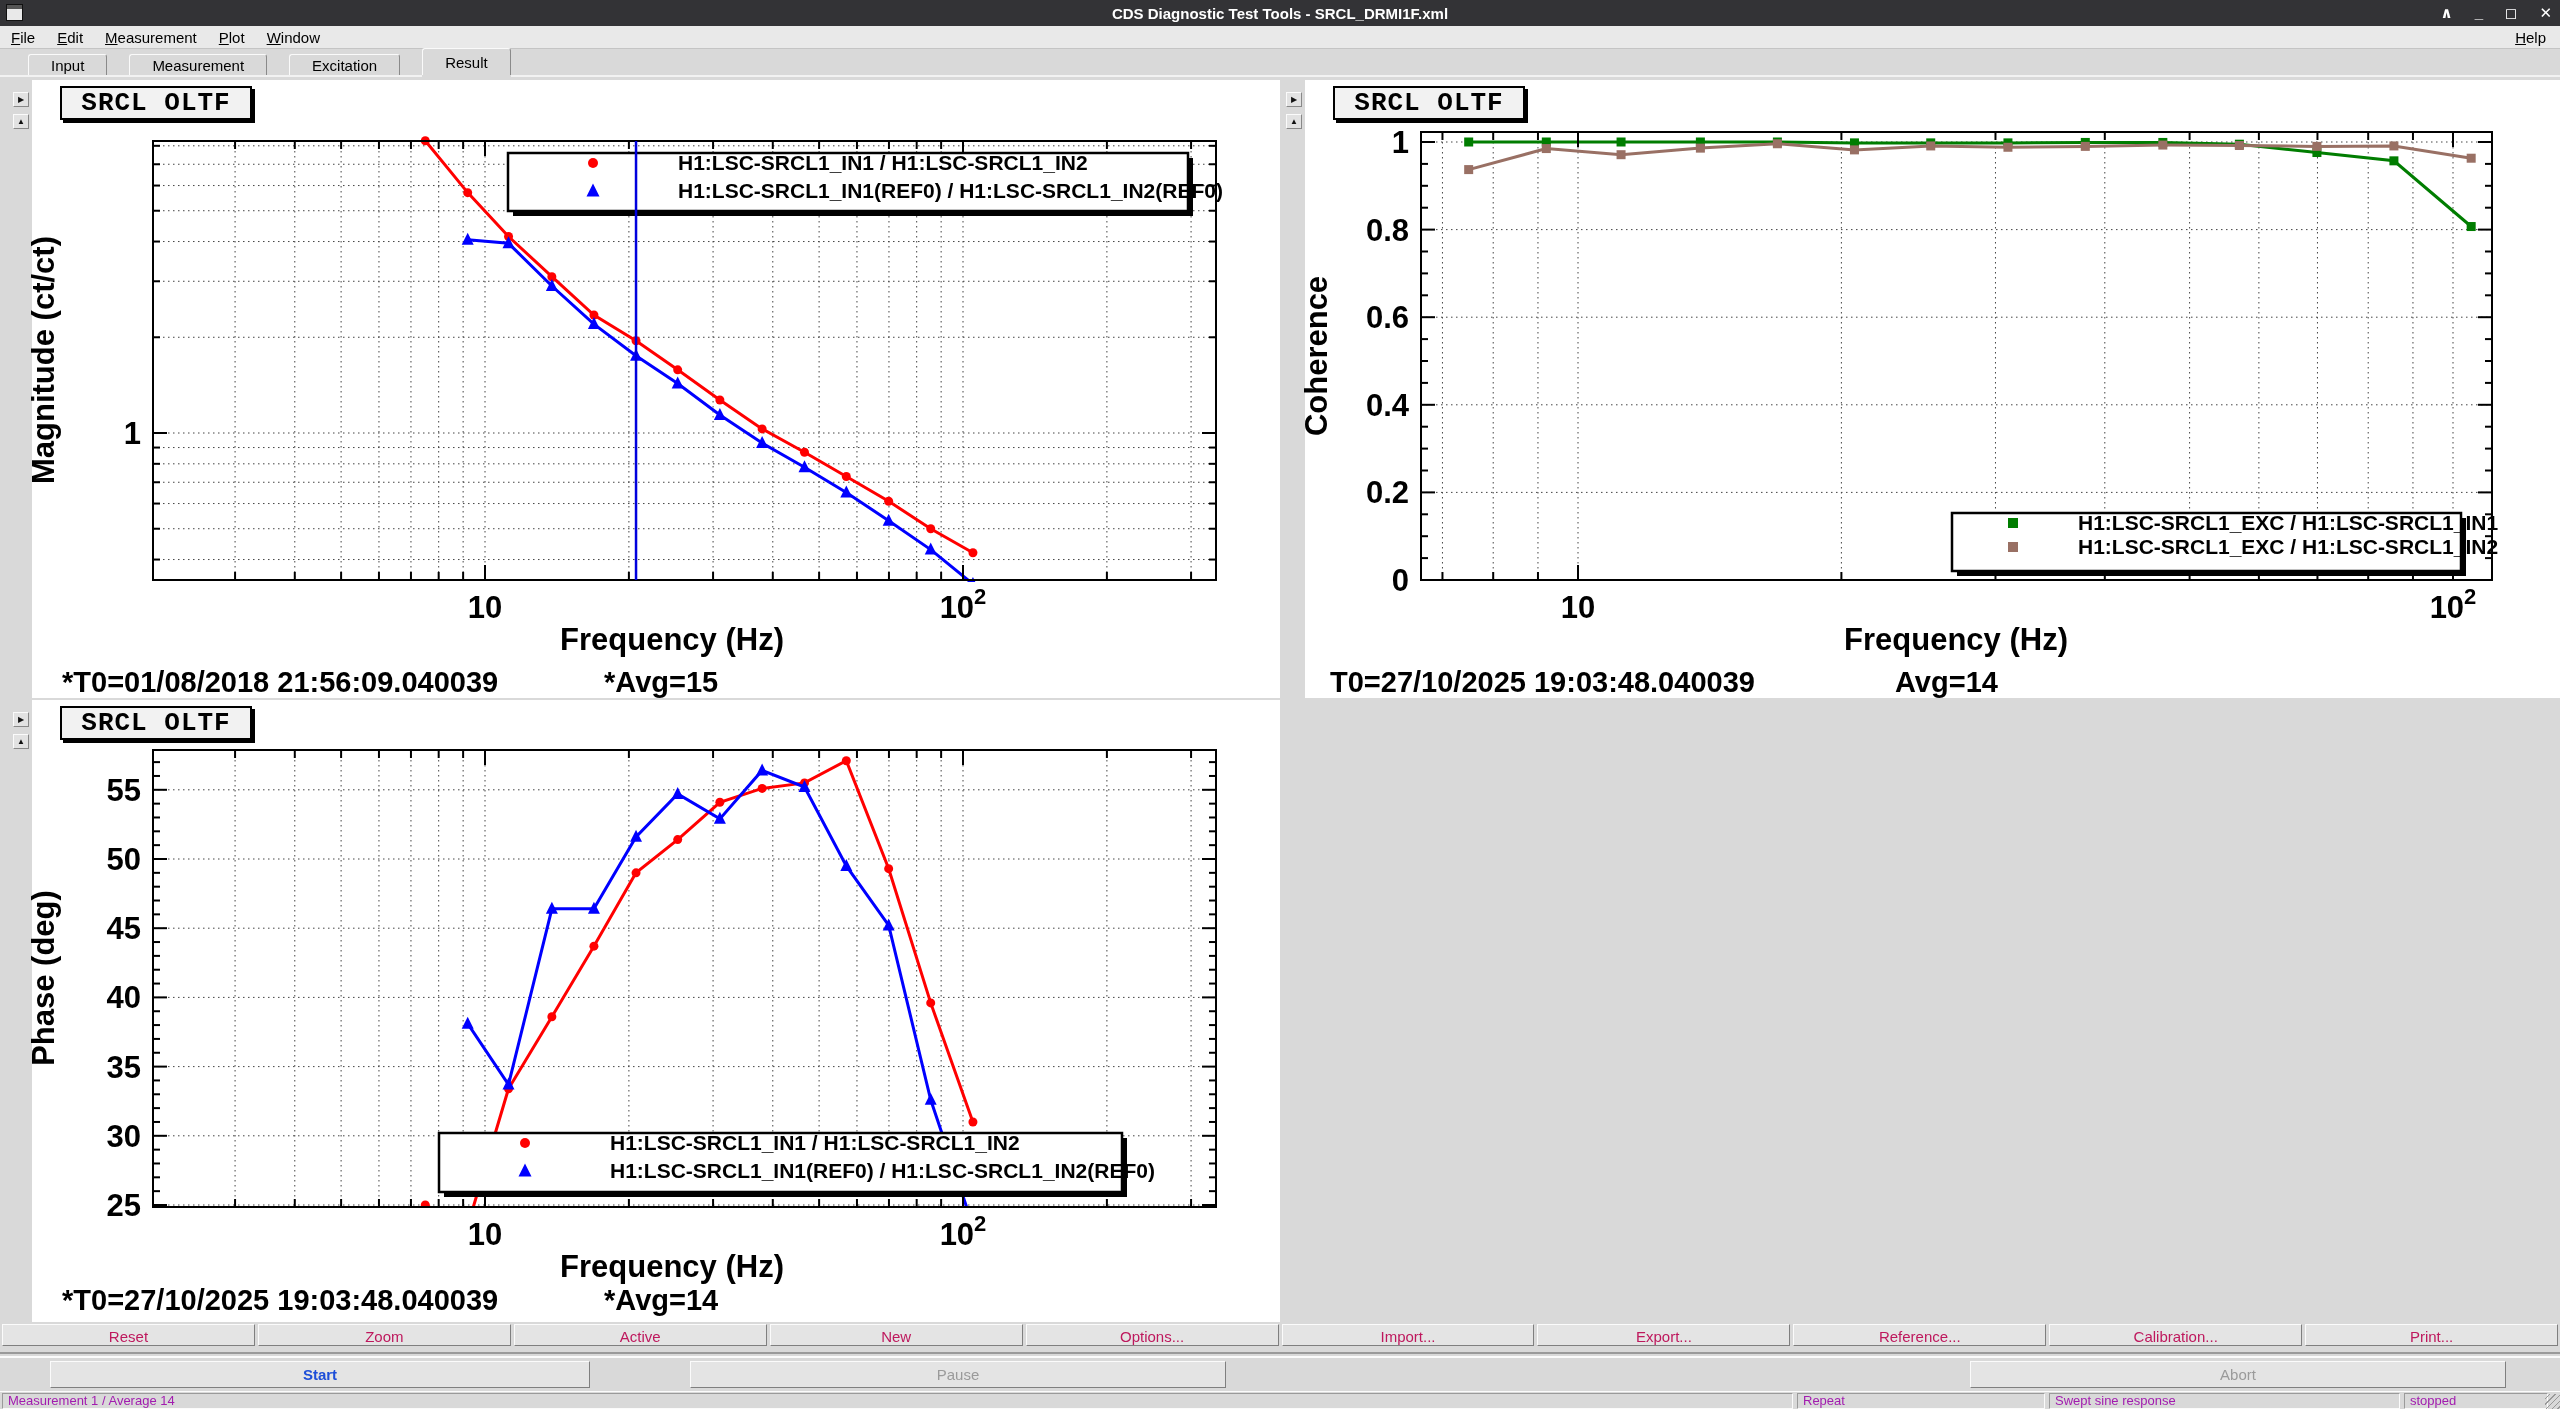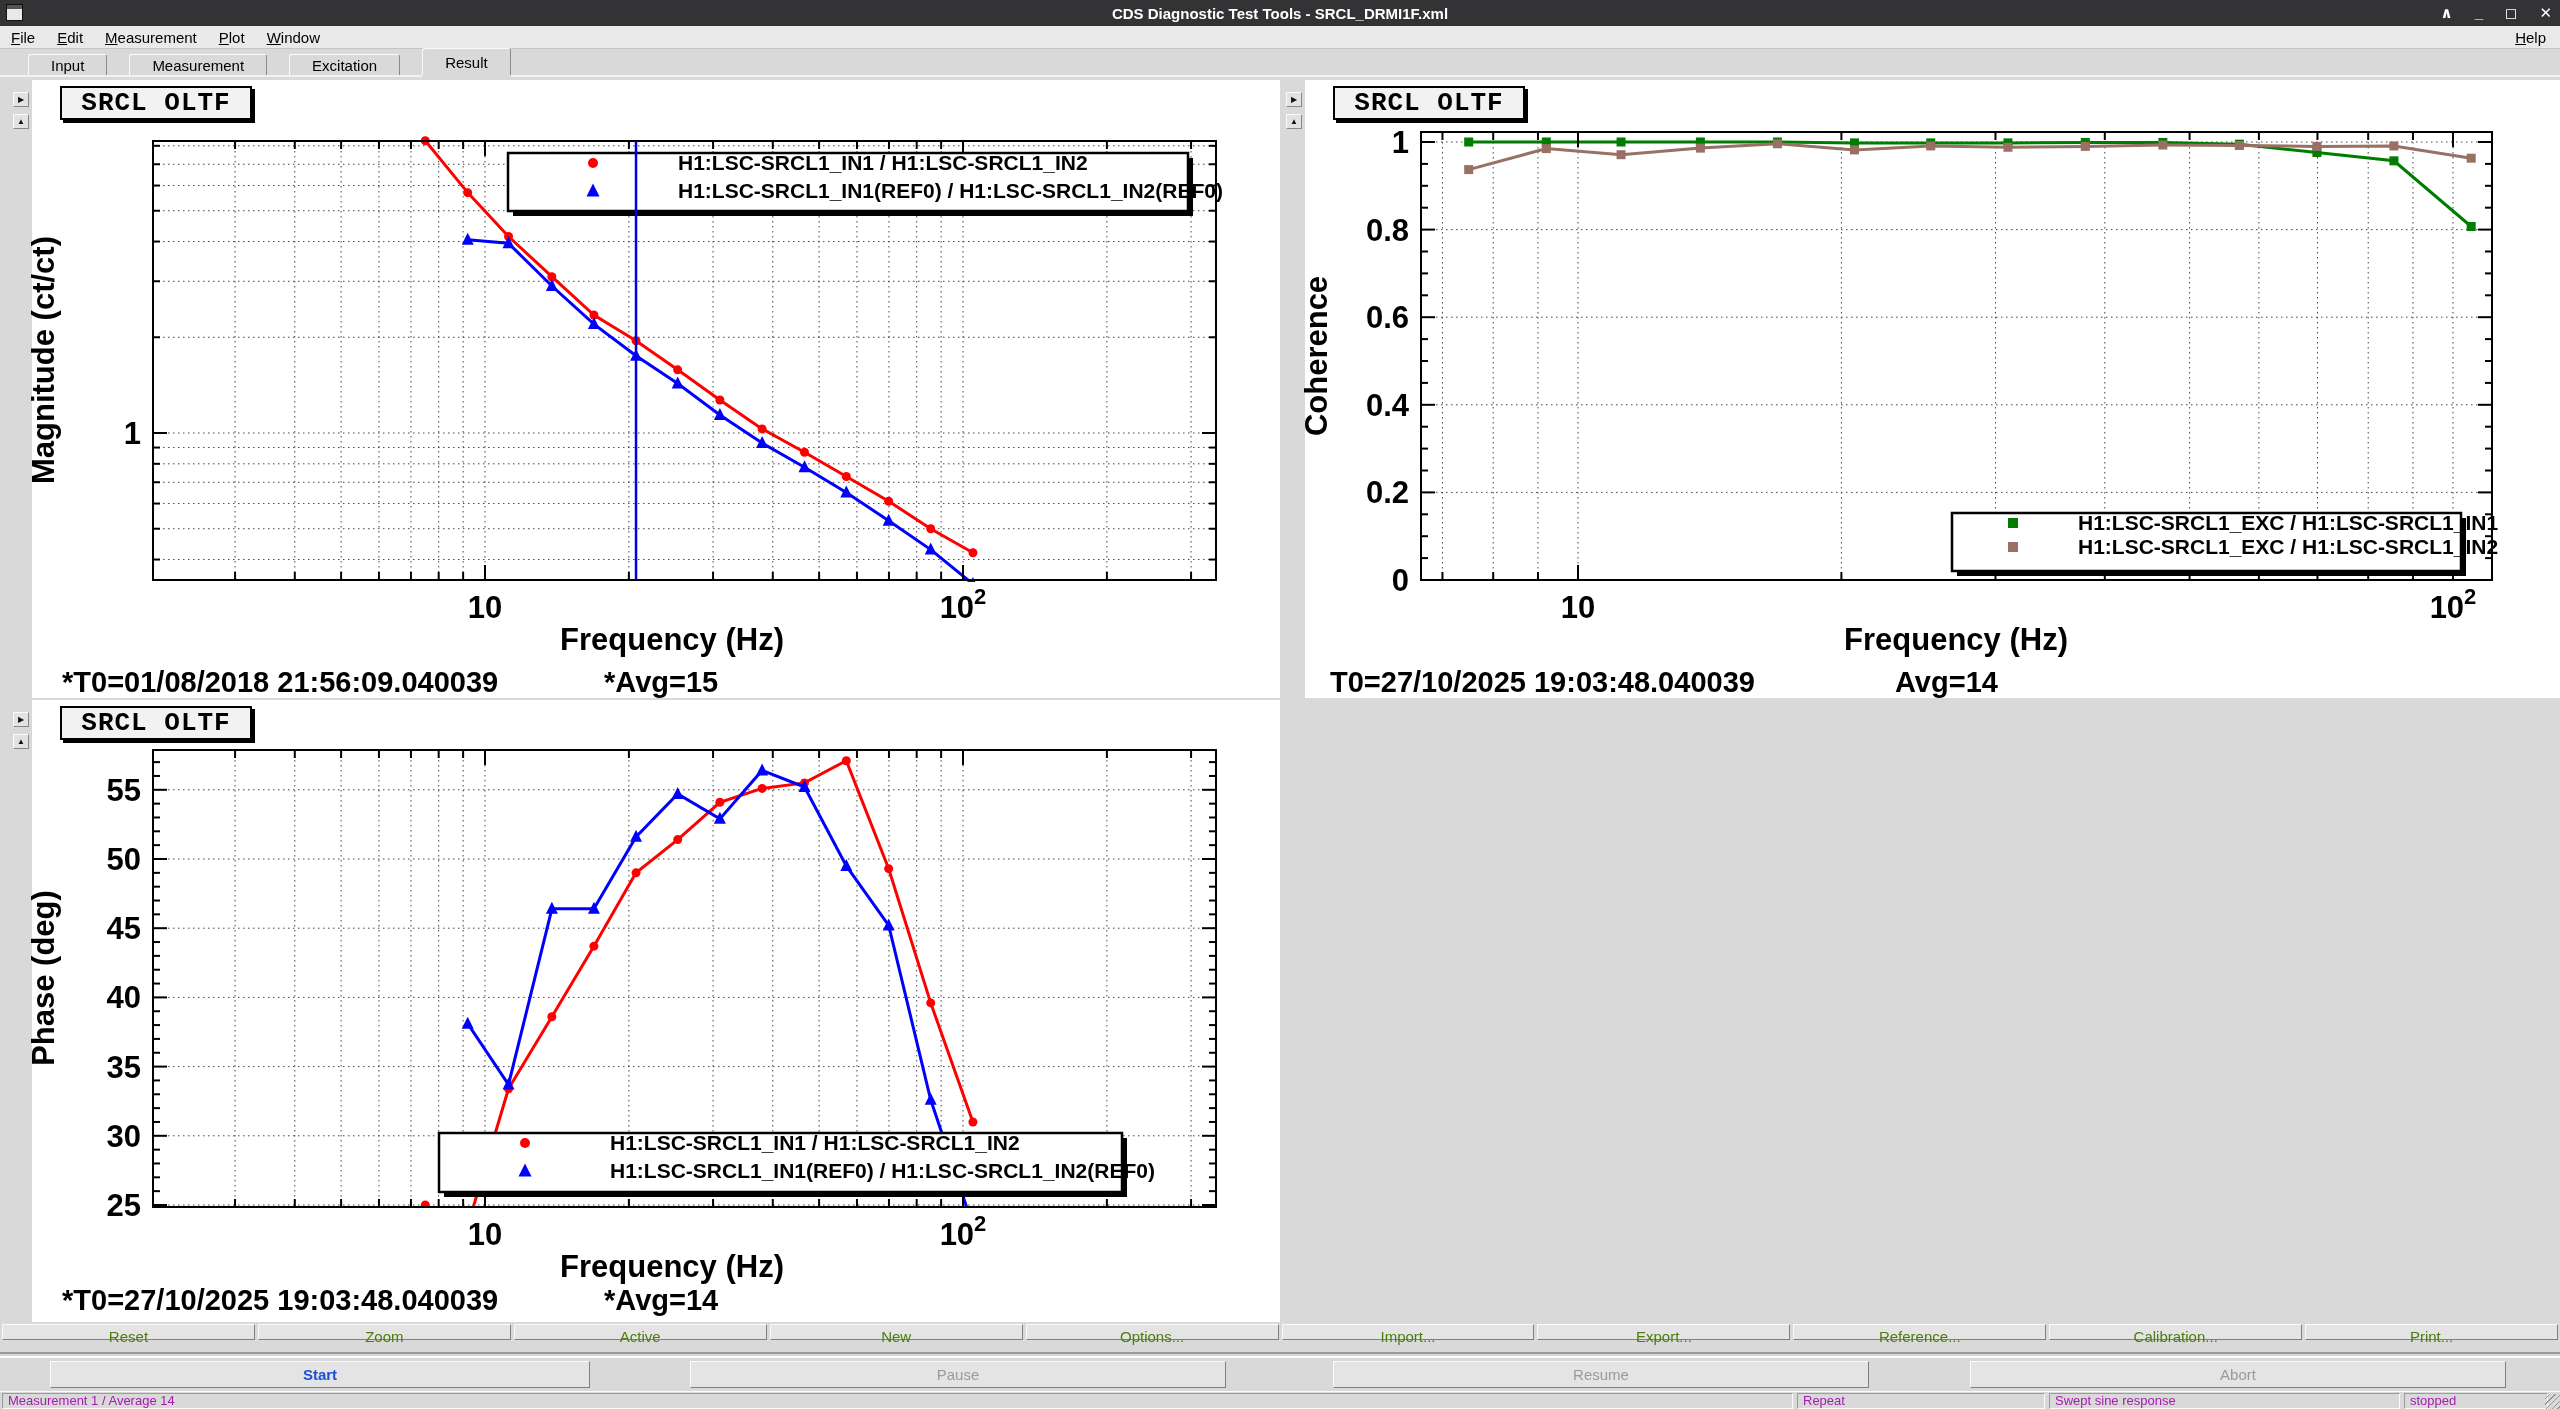--- a/index.html
+++ b/index.html
@@ -24,21 +24,21 @@
   .tab.active { height:27px; line-height:27px; background:#d9d9d9; position:relative; z-index:3; border-top-color:#fafafa; box-shadow:0 2px 0 #d9d9d9; }
 
   .main { position:relative; height:1245px; background:#d9d9d9; }
   .panel { position:absolute; background:#d9d9d9; }
   .panel svg { position:absolute; left:0; top:0; }
   svg text { font-family:"Liberation Sans","DejaVu Sans",sans-serif; font-weight:bold; fill:#000; }
   .panel-header { position:absolute; left:50px; top:6px; width:192px; height:34px; background:#f2f2f2; border:2px solid #000; box-shadow:3px 3px 0 #000; text-align:center; line-height:30px; font-size:26px; font-weight:bold; letter-spacing:1px; z-index:5;font-family:Liberation Mono, monospace; }
   .gutter-btn { position:absolute; width:16px; height:15px; background:#e2e2e2; border:1px solid #888; border-top-color:#fbfbfb; border-left-color:#fbfbfb; font-size:8px; line-height:13px; text-align:center; color:#111; z-index:5; }
 
   .toolrow { height:30px; padding:2px 2px 0 2px; display:flex; gap:3px; background:#d9d9d9; }
-  .tool-btn { flex:1; height:16px; background:#e4e4e4; border:1px solid #7f7f7f; border-top-color:#fbfbfb; border-left-color:#fbfbfb; font-size:15px; text-align:center; line-height:24px; color:#4d7c0f; }
+  .tool-btn { flex:1; height:22px; background:#e4e4e4; border:1px solid #7f7f7f; border-top-color:#fbfbfb; border-left-color:#fbfbfb; font-size:15px; text-align:center; line-height:24px; color:#be185d; }
   .sep { height:6px; border-top:2px solid #9a9a9a; border-bottom:2px solid #fbfbfb; background:#d9d9d9; }
   .transport { position:relative; height:33px; background:#d9d9d9; }
   .transport-btn { position:absolute; top:3px; height:27px; background:#e4e4e4; border:1px solid #7f7f7f; border-top-color:#fbfbfb; border-left-color:#fbfbfb; font-size:15px; font-weight:bold; text-align:center; }
   .transport-btn.disabled { color:#9a9a9a; font-weight:normal; }
   .transport-btn.enabled { color:#1d4ed8; }
 
   .statusbar { position:relative; height:18px; background:#d9d9d9; border-top:1px solid #fbfbfb; font-size:13px; }
   .status-cell { position:absolute; top:1px; height:16px; border:1px solid #9a9a9a; border-bottom-color:#fbfbfb; border-right-color:#fbfbfb; padding:0 5px; line-height:14px; color:#a21caf; overflow:hidden; white-space:nowrap; }
   .grip { position:absolute; right:0; bottom:0; width:15px; height:15px; background:repeating-linear-gradient(135deg, transparent 0 3px, #999 3px 4px); }
 </style>
@@ -610,21 +610,20 @@
       <div class="tool-btn">Import...</div>
       <div class="tool-btn">Export...</div>
       <div class="tool-btn">Reference...</div>
       <div class="tool-btn">Calibration...</div>
       <div class="tool-btn">Print...</div>
     </div>
   <div class="sep"></div>
   <div class="transport" id="transport">
       <div class="transport-btn enabled" style="left: 50px; width: 540px; line-height: 25px;">Start</div>
       <div class="transport-btn disabled" style="left: 690px; width: 536px; line-height: 25px;">Pause</div>
-      <div class="transport-btn disabled" style="left: 1333px; width: 536px; line-height: 25px;">Resume</div>
       <div class="transport-btn disabled" style="left: 1970px; width: 536px; line-height: 25px;">Abort</div>
     </div>
   <div class="statusbar" id="statusbar">
       <div class="status-cell" style="left: 2px; width: 1791px;">Measurement 1 / Average 14</div>
       <div class="status-cell" style="left: 1797px; width: 248px;">Repeat</div>
       <div class="status-cell" style="left: 2049px; width: 351px;">Swept sine response</div>
       <div class="status-cell" style="left: 2404px; width: 144px;">stopped</div>
       <div class="grip"></div>
     </div>
 </div>

